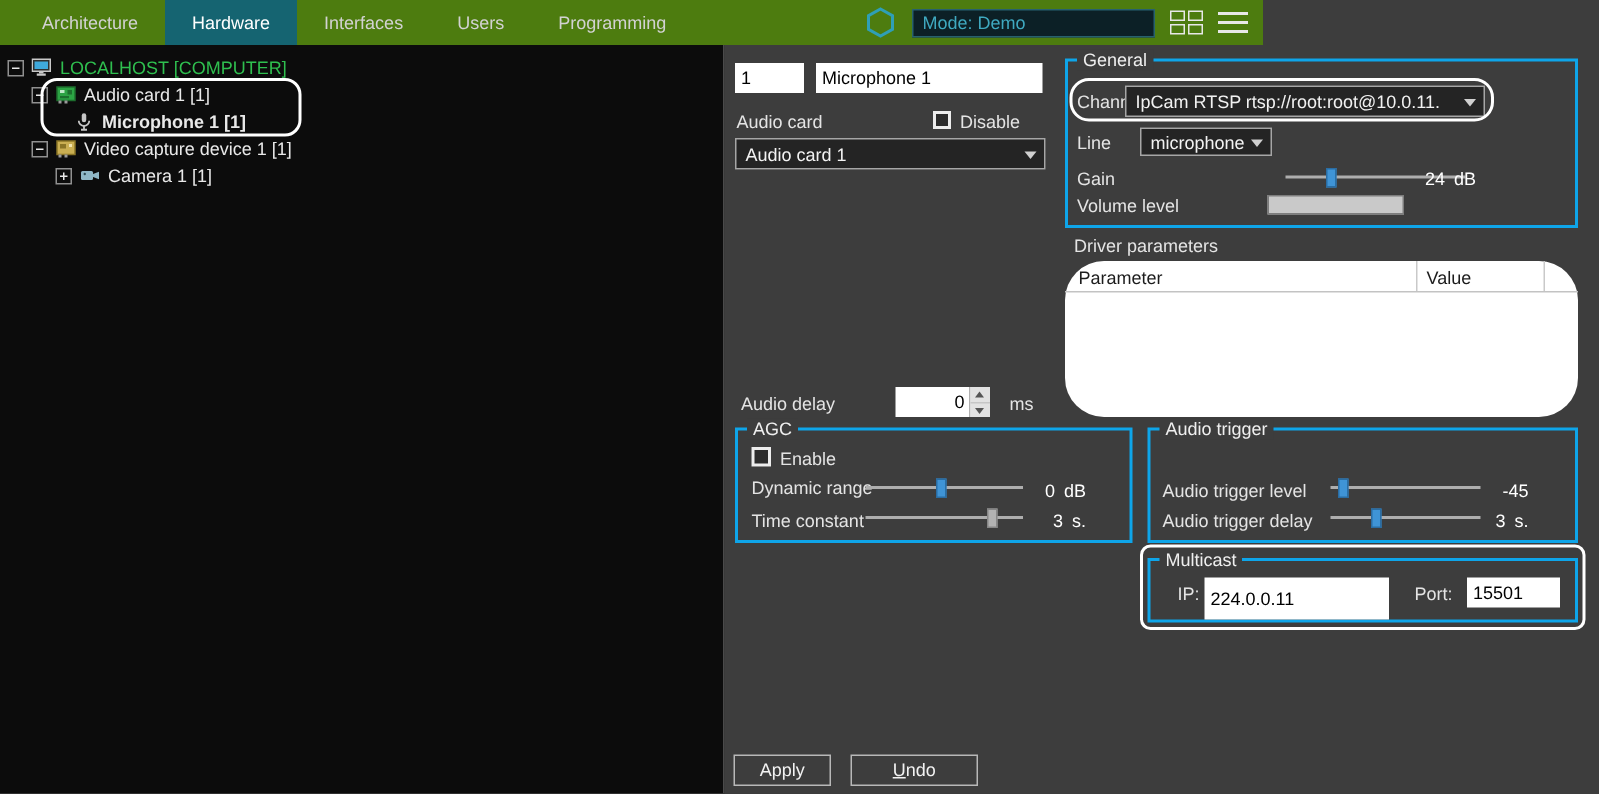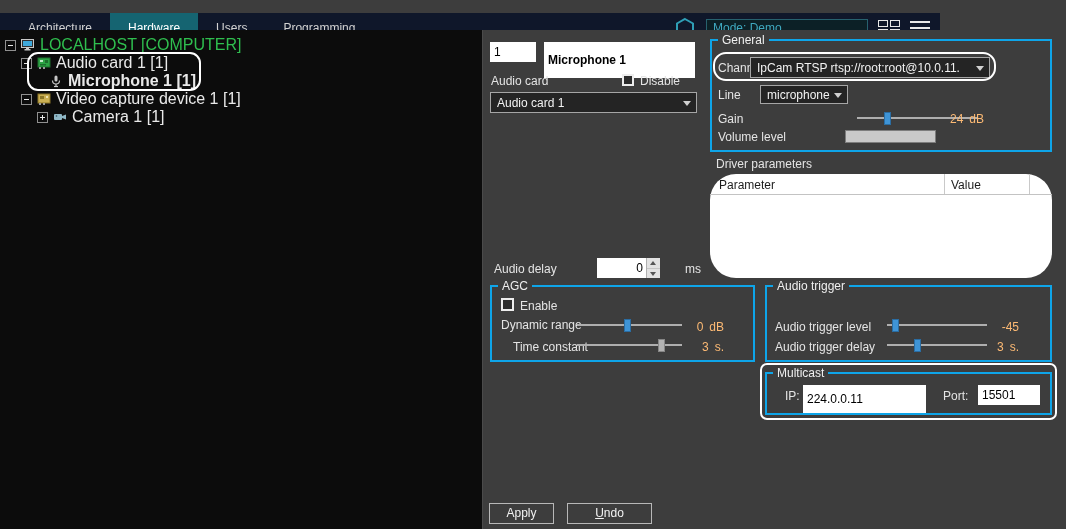--- a/index.html
+++ b/index.html
@@ -1,21 +1,21 @@
 <!DOCTYPE html>
 <html><head>
 <meta charset="utf-8">
 <style>
   * { margin:0; padding:0; box-sizing:border-box; }
   html,body { width:1066px; height:529px; overflow:hidden; background:#3d3d3d;
     font-family:"Liberation Sans", sans-serif; font-size:12px; }
   .stage { position:relative; width:1066px; height:529px; }
 
   
-  .topbar { position:absolute; left:0; top:13px; width:940px; height:30px; background:#0f172a; }
+  .topbar { position:absolute; left:0; top:0; width:842px; height:30px; background:#4d7c0f; }
   .tabs { display:flex; height:30px; padding-left:10px; }
   .tab { padding:0 18px; line-height:30px; color:#d2d2d2; font-size:12px; cursor:default; white-space:nowrap; }
   .tab.active { background:#156471; color:#ffffff; }
   .topbar-right { position:absolute; right:10px; top:0; height:30px; display:flex; align-items:center; gap:10px; }
   .mode-box { width:162px; height:19px; border:1px solid #27616e; background:#0c2026;
     color:#3fa9c0; line-height:17px; padding-left:6px; font-size:12px; }
   .grid-icon { width:22px; height:16px; display:grid; grid-template-columns:1fr 1fr; gap:2px; }
   .grid-icon span { border:1.5px solid #e8e8e8; }
   .menu-icon { width:20px; height:14px; display:flex; flex-direction:column; justify-content:space-between; }
   .menu-icon span { height:2px; background:#e8e8e8; }
@@ -23,21 +23,21 @@
   
   .tree-panel { position:absolute; left:0; top:30px; width:483px; height:499px;
     background:#0c0c0c; border-right:1px solid #4a4a4a; }
   .tree { padding-top:6px; position:relative; }
   .tree-row { height:18px; display:flex; align-items:center; color:#e9e9e9; white-space:nowrap; cursor:default; }
   .toggle { width:11px; height:11px; border:1px solid #909090; background:#0c0c0c;
     position:relative; margin-right:5px; flex:0 0 11px; }
   .toggle .h { position:absolute; left:2px; top:4px; width:5px; height:1px; background:#e8e8e8; }
   .toggle .v { position:absolute; left:4px; top:2px; width:1px; height:5px; background:#e8e8e8; }
   .ticon { margin-right:5px; flex:0 0 14px; }
-  .tlabel { font-size:16px; }
+  .tlabel { font-size:12px; }
   .tlabel.green { color:#2fbf4f; }
   .tlabel.bold { font-weight:bold; }
   .hl { position:absolute; border:2px solid #ffffff; pointer-events:none; }
   .tree-hl { left:27px; top:22px; width:174px; height:39px; border-radius:11px; }
 
   
   .settings { position:absolute; left:483px; top:30px; width:583px; height:499px; background:#3d3d3d; }
   .lbl { position:absolute; color:#e4e4e4; font-size:12px; line-height:14px; white-space:nowrap; }
   .winput { position:absolute; background:#ffffff; border:none; color:#000;
     font-size:12px; padding:0 4px; font-family:inherit; outline:none; }
@@ -48,21 +48,21 @@
   .cbx { position:absolute; width:12px; height:12px; background:#2c2c2c; border:2px solid #ededed; }
   .group { position:absolute; border:2px solid #0ea5e9; }
   .gtitle { position:absolute; top:-8px; left:6px; background:#3d3d3d; padding:0 4px;
     color:#efefef; font-size:12px; line-height:14px; white-space:nowrap; }
   .slider { position:absolute; height:15px; }
   .slider .track { position:absolute; left:0; right:0; top:6px; height:2px; background:#aeaeae; }
   .slider .thumb { position:absolute; top:1px; width:7px; height:13px; margin-left:-3px;
     background:#3f94d6; border:1px solid #2a6da3; }
   .slider .thumb.gray { background:#b2b2b2; border-color:#868686; }
   .meter { position:absolute; background:#c9c9c9; border:1px solid #7d7d7d; }
-  .valbox { position:absolute; text-align:right; color:#fdba74; font-size:12px; white-space:nowrap; }
+  .valbox { position:absolute; text-align:right; color:#ffffff; font-size:12px; white-space:nowrap; }
   .valbox .unit { margin-left:6px; }
   .spin { position:absolute; background:#ffffff; display:flex; }
   .spin .val { flex:1; text-align:right; padding-right:3px; font-size:12px; line-height:20px; color:#000; }
   .spin .btns { width:14px; display:flex; flex-direction:column; border-left:1px solid #b0b0b0; }
   .spin .sbtn { flex:1; background:#e2e2e2; position:relative; }
   .spin .sbtn.up::after { content:""; position:absolute; left:3px; top:3px; width:0; height:0;
     border-left:3px solid transparent; border-right:3px solid transparent; border-bottom:4px solid #555; }
   .spin .sbtn.dn { border-top:1px solid #c6c6c6; }
   .spin .sbtn.dn::after { content:""; position:absolute; left:3px; top:3px; width:0; height:0;
     border-left:3px solid transparent; border-right:3px solid transparent; border-top:4px solid #555; }
@@ -81,20 +81,21 @@
 </style>
 </head>
 <body>
 
 <div class="stage">
 
   <div class="topbar">
     <div class="tabs">
       <div class="tab">Architecture</div>
       <div class="tab active">Hardware</div>
+      <div class="tab">Interfaces</div>
       <div class="tab">Users</div>
       <div class="tab">Programming</div>
     </div>
     <div class="topbar-right">
       <svg width="22" height="22" viewBox="0 0 22 22">
         <polygon points="11,2 19,6.5 19,15.5 11,20 3,15.5 3,6.5" fill="none" stroke="#2f9fb6" stroke-width="2"></polygon>
       </svg>
       <div class="mode-box">Mode: Demo</div>
       <div class="grid-icon">
         <span></span>
@@ -178,40 +179,40 @@
         <span class="tlabel">Camera 1 [1]</span>
       </div>
 
       <div class="hl tree-hl"></div>
     </div>
   </div>
 
   <div class="settings">
 
     <input class="winput" style="left: 7px; top: 12px; width: 46px; height: 20px;" value="1">
-    <input class="winput" style="left: 61px; top: 12px; width: 151px; height: 36px; font-weight: bold;" value="Microphone 1">
+    <input class="winput" style="left: 61px; top: 12px; width: 151px; height: 20px;" value="Microphone 1">
 
     <div class="lbl" style="left:8px; top:44px;">Audio card</div>
     <div class="cbx" style="left:139px; top:44px;"></div>
     <div class="lbl" style="left:157px; top:44px;">Disable</div>
 
     <div class="dsel" style="left:7px; top:62px; width:207px; height:21px;">
       <span>Audio card 1</span>
       <span class="chev"></span>
     </div>
 
     <div class="lbl" style="left:11px; top:232px;">Audio delay</div>
     <div class="spin" style="left:114px; top:228px; width:63px; height:20px;">
       <span class="val">0</span>
       <span class="btns">
         <span class="sbtn up"></span>
         <span class="sbtn dn"></span>
       </span>
     </div>
-    <div class="lbl" style="left:202px; top:232px;">ms</div>
+    <div class="lbl" style="left:190px; top:232px;">ms</div>
 
     <div class="group" style="left:227px; top:9px; width:342px; height:113px;">
       <span class="gtitle">General</span>
       <div class="lbl" style="left:6px; top:20px;">Channel</div>
       <div class="dsel" style="left:38px; top:16px; width:240px; height:21px;">
         <span>IpCam RTSP rtsp://root:root@10.0.11.</span>
         <span class="chev"></span>
       </div>
       <div class="hl chan-hl"></div>
 
@@ -251,21 +252,21 @@
 
       <div class="lbl" style="left:9px; top:31px;">Dynamic range</div>
       <div class="slider" style="left:85px; top:31px; width:105px;">
         <div class="track"></div>
         <div class="thumb" style="left: 48%;"></div>
       </div>
       <div class="valbox" style="left:192px; top:33px; width:40px;">
         <span>0</span><span class="unit">dB</span>
       </div>
 
-      <div class="lbl" style="left:9px; top:53px;margin-left:12px;">Time constant</div>
+      <div class="lbl" style="left:9px; top:53px;">Time constant</div>
       <div class="slider" style="left:85px; top:51px; width:105px;">
         <div class="track"></div>
         <div class="thumb gray" style="left: 80%;"></div>
       </div>
       <div class="valbox" style="left:192px; top:53px; width:40px;">
         <span>3</span><span class="unit">s.</span>
       </div>
     </div>
 
     <div class="group" style="left:282px; top:255px; width:287px; height:77px;">

